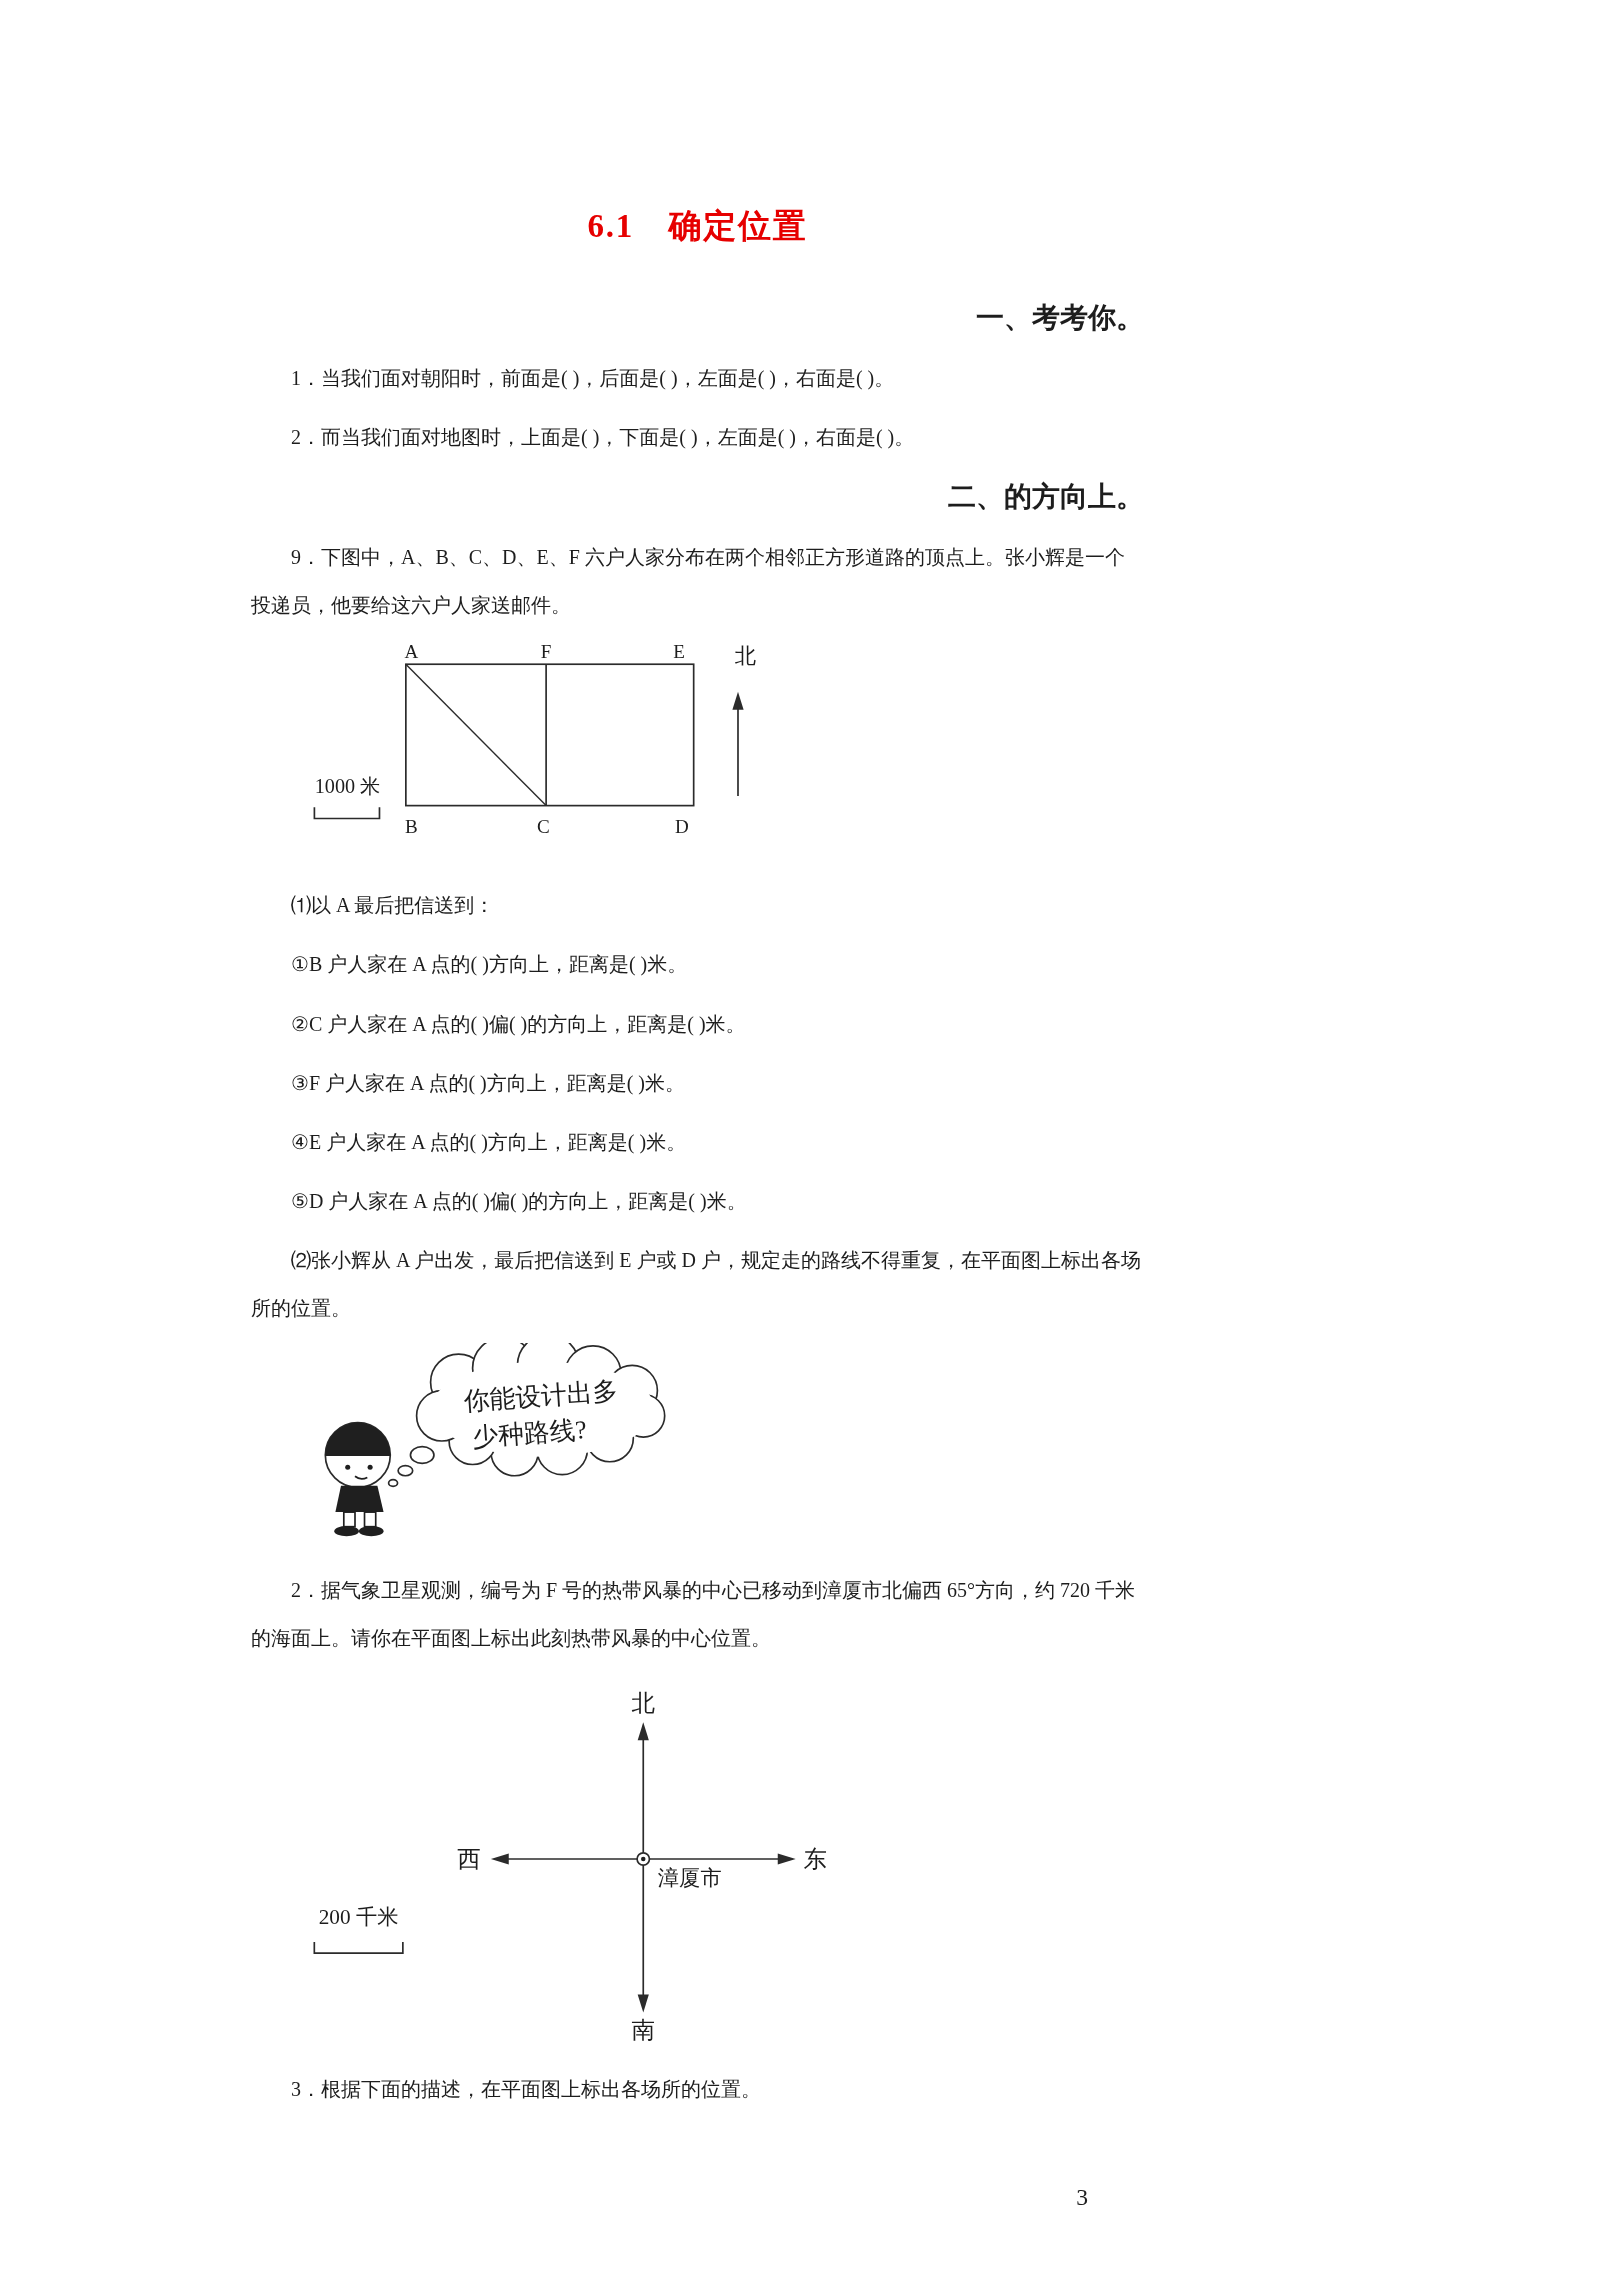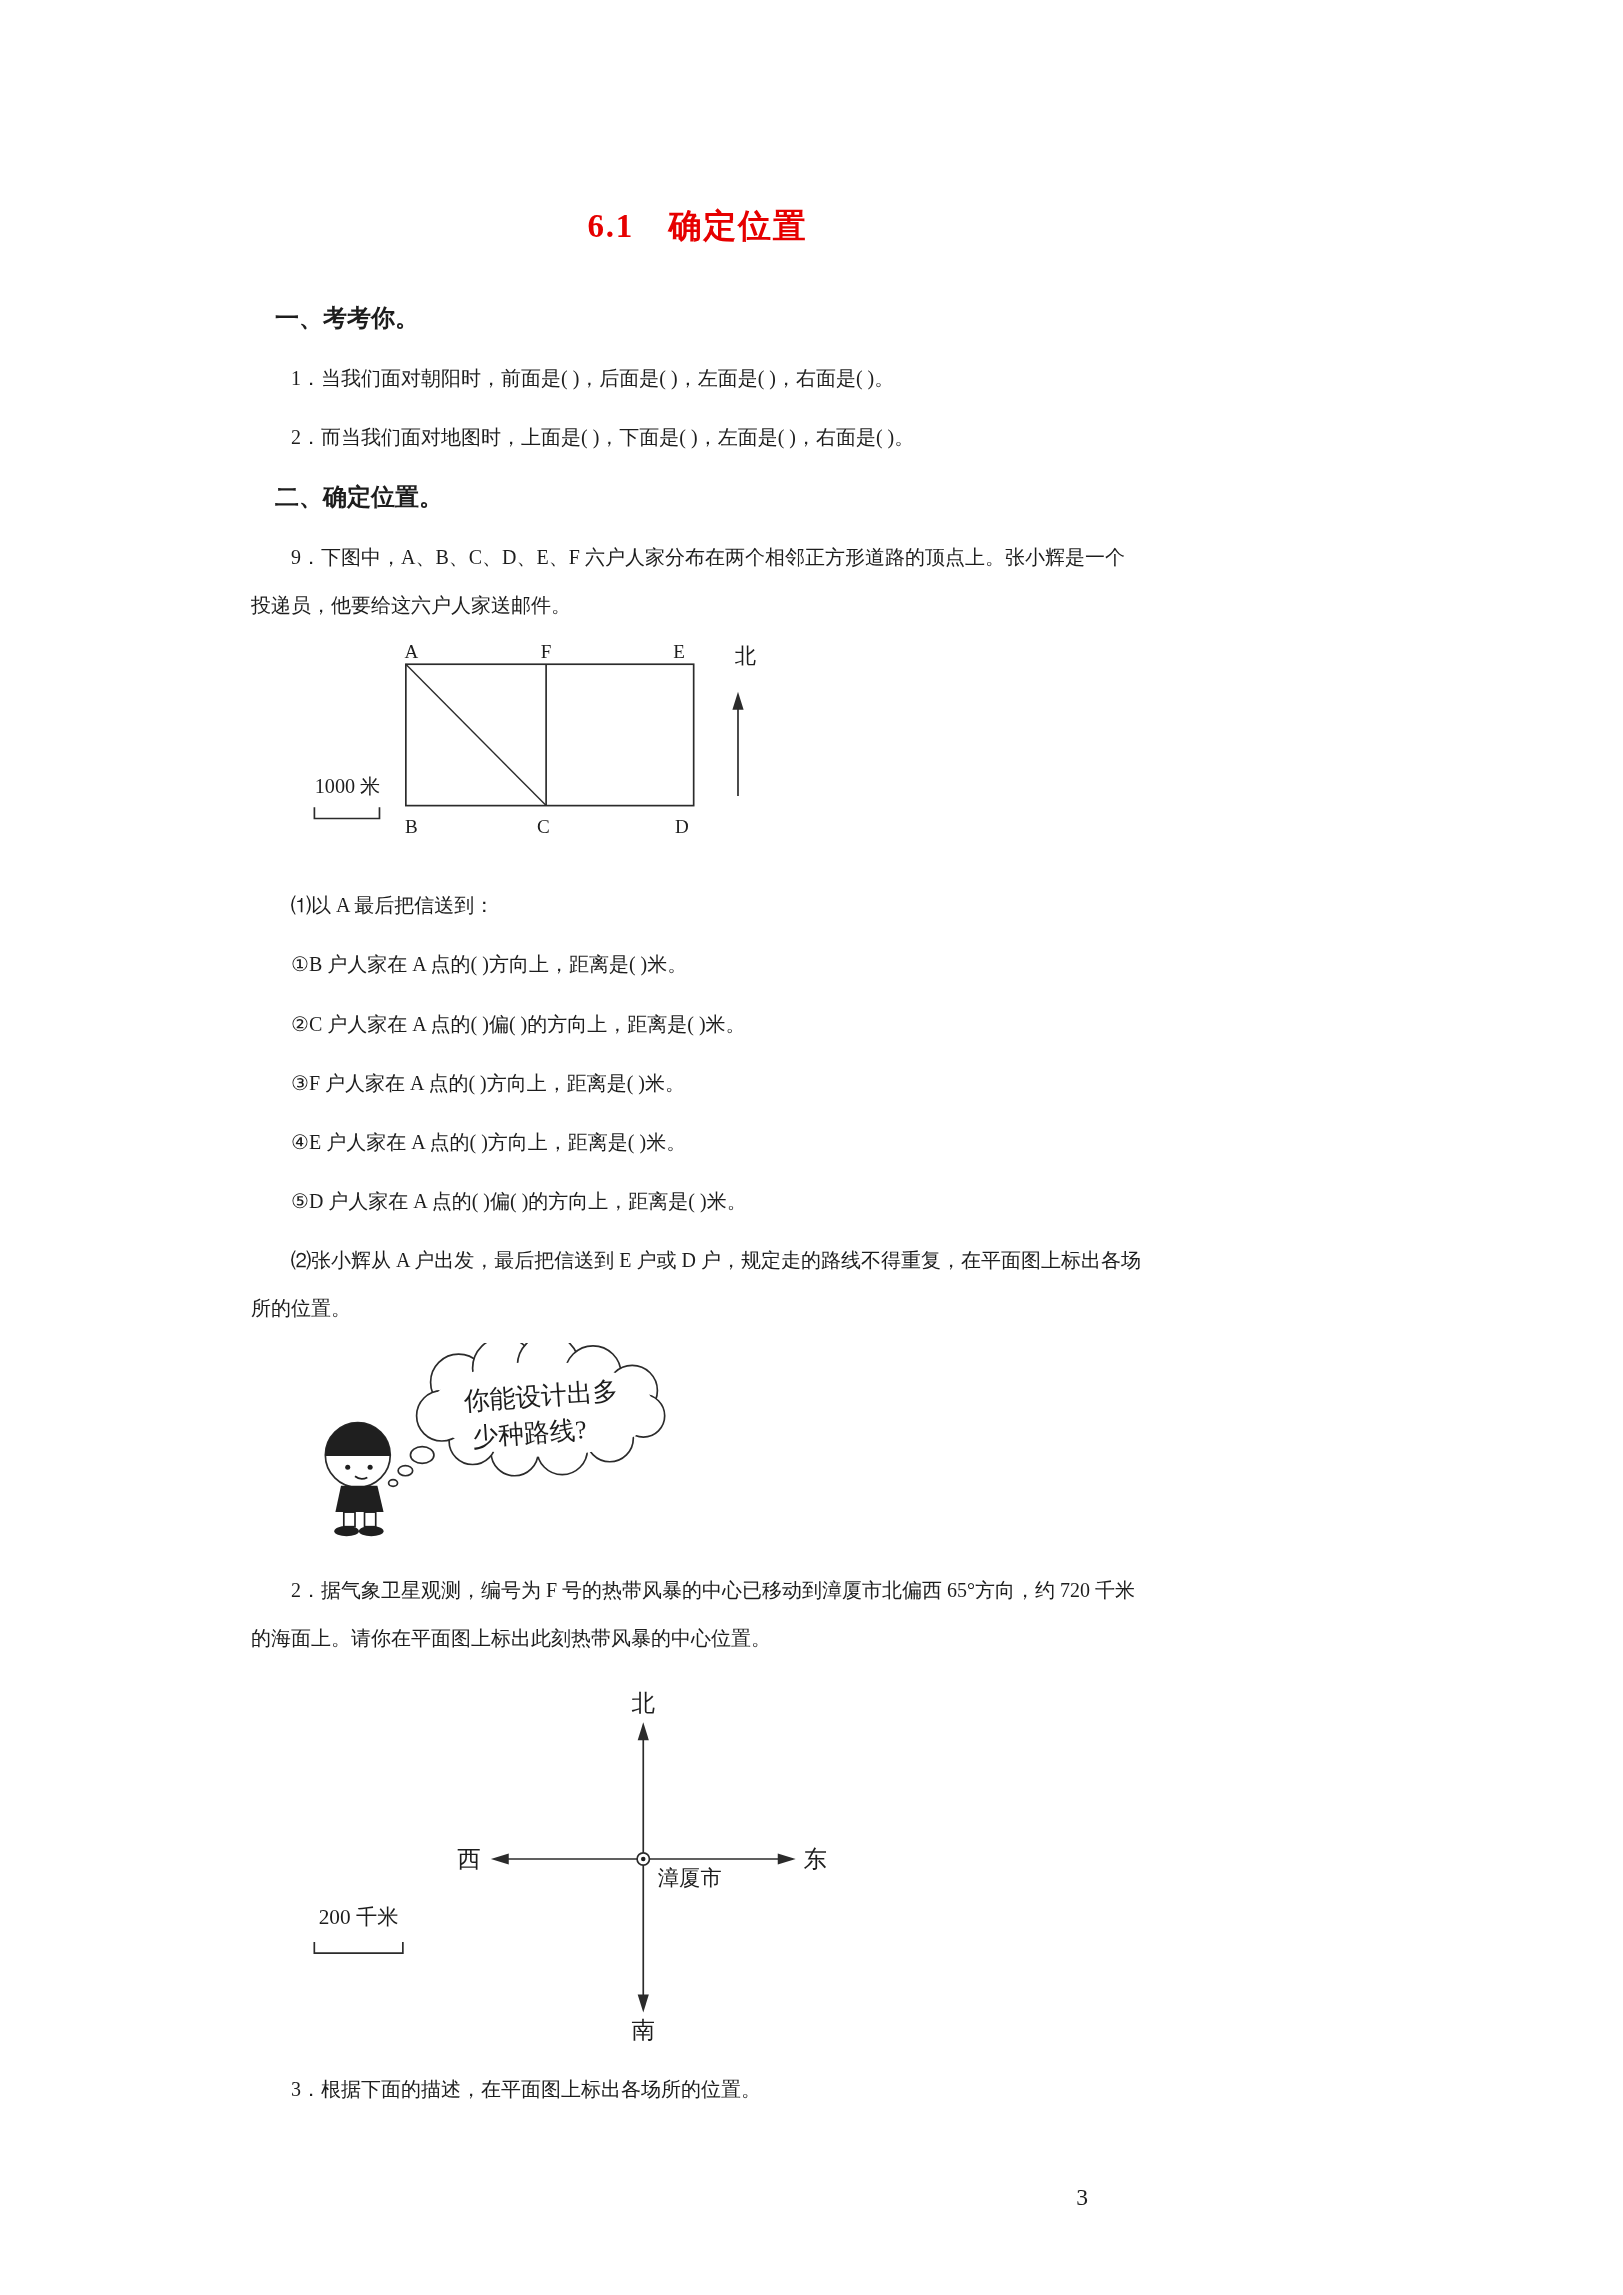--- a/index.html
+++ b/index.html
@@ -17,25 +17,26 @@
   h1.title {
     margin: 0 0 48px 0;
     text-align: center;
     color: #e60000;
     font-size: 33px;
     font-weight: bold;
     letter-spacing: 1.7px;
     line-height: 40px;
   }
   p.heading {
-    font-size: 24px;
+    font-size: 28px;
     font-weight: bold;
     line-height: 48px;
     margin: 0 0 12.3px 0;
     text-indent: 1em;
+    text-align: right;
   }
   p.body {
     font-size: 20px;
     line-height: 48px;
     margin: 0 0 11.2px 0;
     text-indent: 2em;
   }
   .figure { margin: 10px 0 34px 0; }
   .figure-cartoon { margin: 8.4px 0 25px 0; }
   .figure-compass { margin: 8.4px 0 19.6px 0; }
@@ -60,21 +61,21 @@
 <body>
 
 <div class="page">
 
   <h1 class="title">6.1　确定位置</h1>
 
   <p class="heading">一、考考你。</p>
   <p class="body">1．当我们面对朝阳时，前面是( )，后面是( )，左面是( )，右面是( )。</p>
   <p class="body">2．而当我们面对地图时，上面是( )，下面是( )，左面是( )，右面是( )。</p>
 
-  <p class="heading">二、确定位置。</p>
+  <p class="heading">二、的方向上。</p>
   <p class="body">9．下图中，A、B、C、D、E、F 六户人家分布在两个相邻正方形道路的顶点上。张小辉是一个投递员，他要给这六户人家送邮件。</p>
 
   <div class="figure">
     <svg width="533" height="205" viewBox="0 0 950 365">
       <rect class="diagram-line" x="276" y="43" width="513" height="252" stroke-width="3"></rect>
       <line class="diagram-line" x1="526" y1="43" x2="526" y2="295" stroke-width="3"></line>
       <line class="diagram-line" x1="276" y1="43" x2="526" y2="295" stroke-width="2.5"></line>
       <text class="map-letter" x="286" y="32" text-anchor="middle">A</text>
       <text class="map-letter" x="526" y="32" text-anchor="middle">F</text>
       <text class="map-letter" x="763" y="32" text-anchor="middle">E</text>

